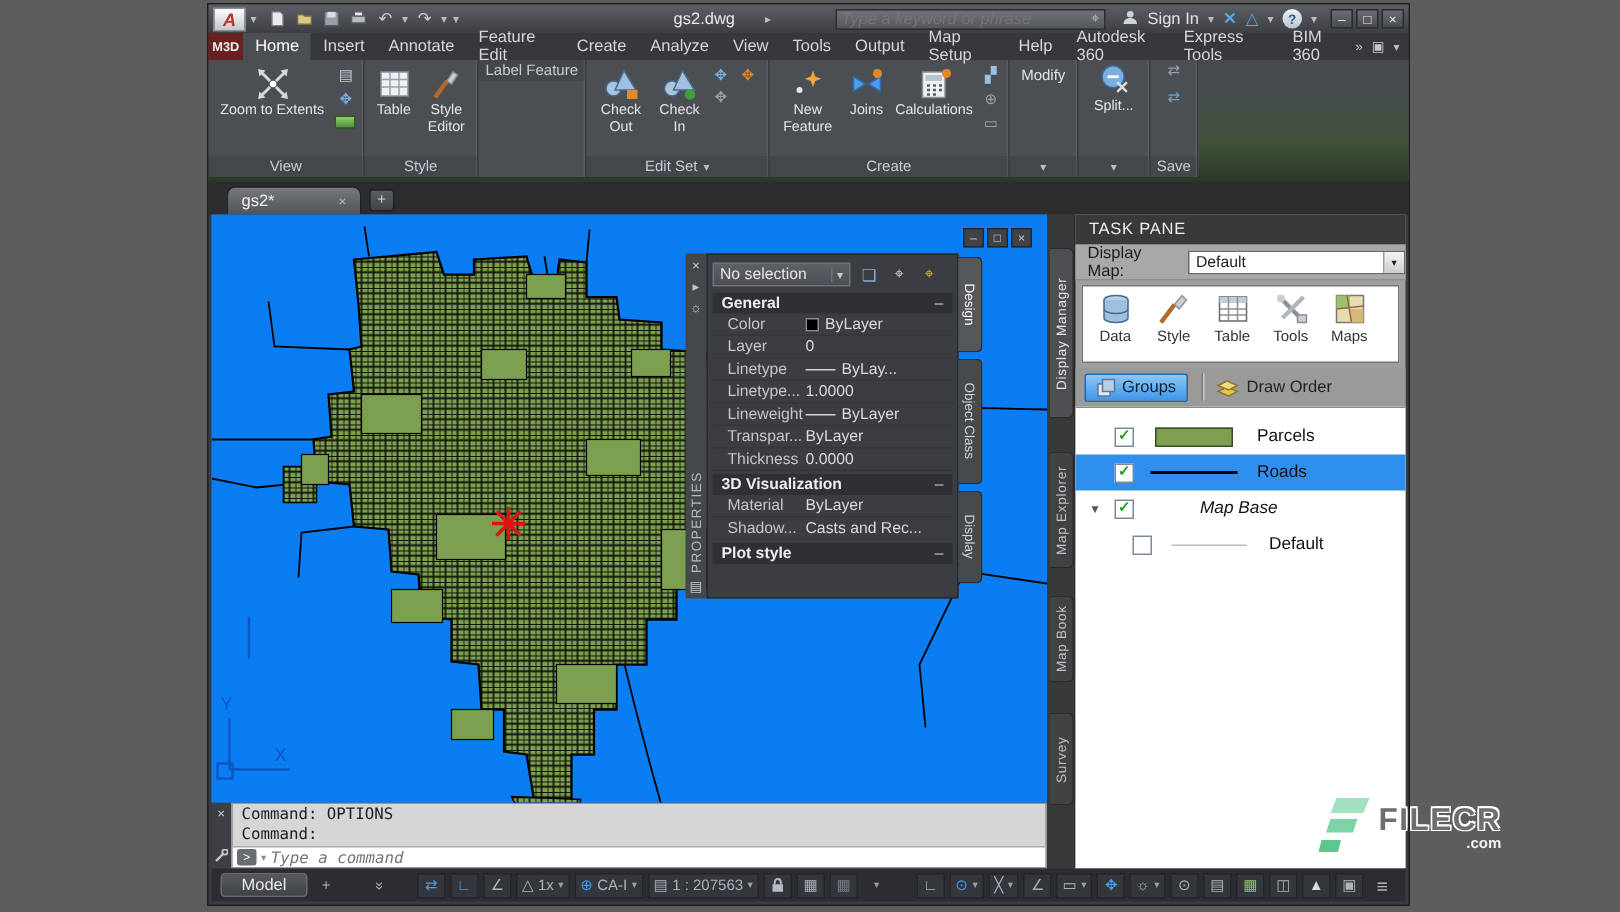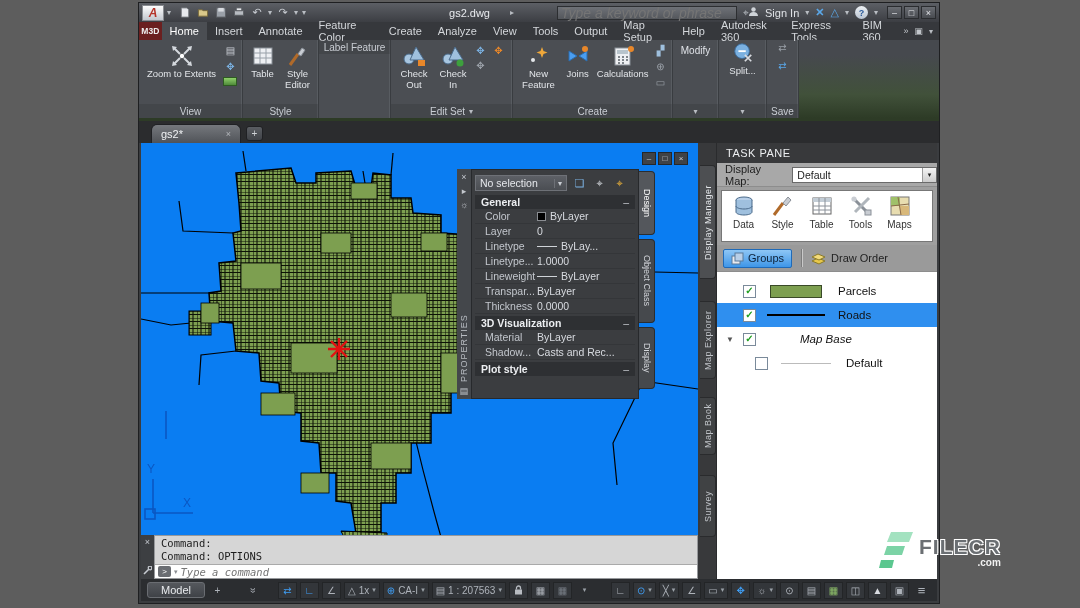--- a/index.html
+++ b/index.html
@@ -9,21 +9,21 @@
 
   
   .titlebar { height:19px; background:linear-gradient(#5c5f65,#3c3e43); display:flex; align-items:center; color:#dfe2e6; font-size:11px; padding:0 3px; gap:3px; }
   .logo { width:22px; height:16px; background:linear-gradient(#fdfdfd,#c3c8cf); border:1px solid #8a8d92; display:flex; align-items:center; justify-content:center; font-weight:bold; font-style:italic; color:#b5342a; font-size:12px; }
   .qat { display:flex; align-items:center; gap:4px; margin-left:4px; }
   .qico { width:14px; height:12px; display:flex; align-items:center; justify-content:center; }
   .qico svg { width:12px; height:11px; }
   .tiny { font-size:8px; color:#b9bdc3; }
   .doctitle { margin-left:auto; display:flex; align-items:center; gap:20px; color:#e8eaee; }
   .searchbox { margin-left:40px; width:180px; height:14px; background:linear-gradient(#6e7177,#54575c); border:1px solid #2c2e31; display:flex; align-items:center; padding:0 3px; }
-  .searchbox input { flex:1; background:transparent; border:none; outline:none; font-style:italic; color:#b4b8be; font-size:14px; font-family:"Liberation Sans",sans-serif; }
+  .searchbox input { flex:1; background:transparent; border:none; outline:none; font-style:italic; color:#b4b8be; font-size:11px; font-family:"Liberation Sans",sans-serif; }
   .tbright { display:flex; align-items:center; gap:6px; margin-left:8px; }
   .winbtns { display:flex; gap:2px; margin-left:6px; }
   .winbtn { width:15px; height:13px; background:linear-gradient(#6a6d73,#484b50); border:1px solid #2a2c2f; color:#e4e6ea; font-size:9px; display:flex; align-items:center; justify-content:center; }
 
   
   .ribtabs { height:18px; background:#36383c; display:flex; align-items:stretch; color:#d4d7db; font-size:11px; }
   .wsbadge { width:28px; background:#6b2020; color:#eee; font-size:8.5px; font-weight:bold; display:flex; align-items:center; justify-content:center; }
   .ribtab { padding:0 8px; display:flex; align-items:center; cursor:default; }
   .ribtab.active { background:#4b4e53; color:#fff; }
   .ribtabs .tail { margin-left:auto; display:flex; align-items:center; gap:6px; padding-right:6px; color:#c3c7cc; font-size:9px; }
@@ -195,21 +195,21 @@
         <span class="winbtn">□</span>
         <span class="winbtn">×</span>
       </div>
     </div>
 
     <div class="ribtabs">
       <div class="wsbadge">M3D</div>
       <div class="ribtab active">Home</div>
       <div class="ribtab">Insert</div>
       <div class="ribtab">Annotate</div>
-      <div class="ribtab">Feature Color</div>
+      <div class="ribtab">Feature Edit</div>
       <div class="ribtab">Create</div>
       <div class="ribtab">Analyze</div>
       <div class="ribtab">View</div>
       <div class="ribtab">Tools</div>
       <div class="ribtab">Output</div>
       <div class="ribtab">Map Setup</div>
       <div class="ribtab">Help</div>
       <div class="ribtab">Autodesk 360</div>
       <div class="ribtab">Express Tools</div>
       <div class="ribtab">BIM 360</div>
@@ -554,22 +554,22 @@
         <div class="cmdwin">
           <div class="cstrip">
             <span>×</span>
             <span class="wr"><svg width="9" height="9" viewBox="0 0 9 9">
                   <path d="M1 8L6 3" stroke="#c6cad0" stroke-width="1.6"></path>
                   <circle cx="7" cy="2" r="1.8" fill="none" stroke="#c6cad0" stroke-width="1.2"></circle>
                 </svg></span>
           </div>
           <div class="cbody">
             <div class="chist">
+              <div>Command: OPTIONS</div>
               <div>Command:</div>
-              <div>Command: OPTIONS</div>
             </div>
             <div class="cinput">
               <span class="cbadge">&gt;</span>
               <span class="da">▾</span>
               <input placeholder="Type a command" style="">
             </div>
           </div>
         </div>
       </div>
 

